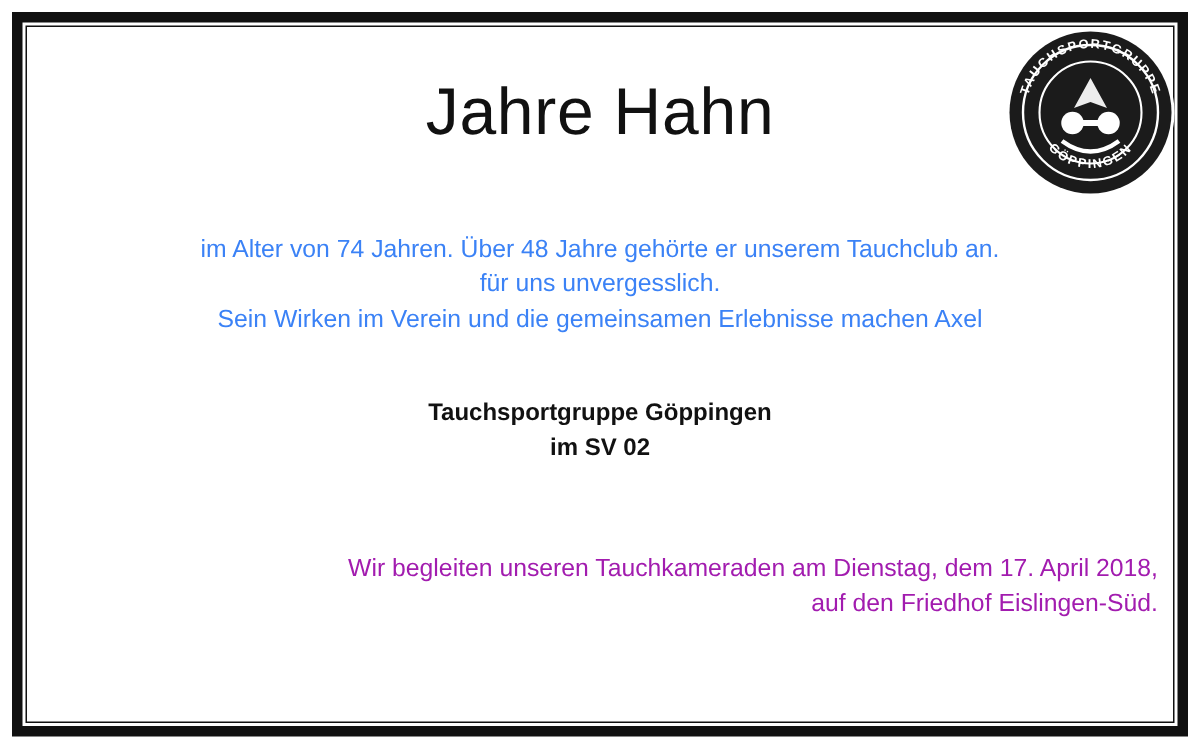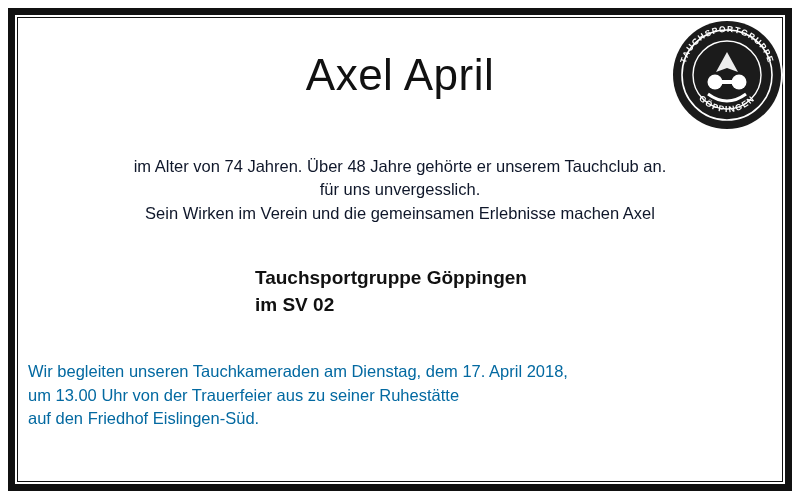--- a/index.html
+++ b/index.html
@@ -67,48 +67,49 @@
     letter-spacing: 0.5px;
     margin-top: 24px;
     color: #111111;
   }
 
   .body-text {
     text-align: center;
     font-size: 16.5px;
     line-height: 1.42;
     margin-top: 55px;
-    color: #0f172a;
+    color: #3b82f6;
   }
   .body-text div {
     white-space: nowrap;
   }
 
   .orgs {
     display: flex;
     justify-content: center;
     align-items: flex-start;
     margin-top: 40px;
     gap: 60px;
   }
   .org {
-    font-size: 19px;
+    text-align: center;
+    font-size: 16px;
     font-weight: bold;
     line-height: 1.4;
     color: #111111;
   }
   .org-left { width: 290px; }
   .org-right { width: 300px; }
 
   .closing {
-    text-align: left;
+    text-align: right;
     font-size: 16.5px;
     line-height: 1.42;
-    margin-top: 42px;
-    color: #0369a1;
+    margin-top: 58px;
+    color: #a21caf;
   }
   .closing div {
     white-space: nowrap;
   }
 
   
   .emblem {
     position: absolute;
     right: 14px;
     top: 16px;
@@ -150,35 +151,34 @@
       <circle cx="47" cy="66" r="7.5" fill="#ffffff"></circle>
       <circle cx="71" cy="66" r="7.5" fill="#ffffff"></circle>
       <rect x="53" y="64" width="12" height="4" fill="#ffffff"></rect>
       <path d="M40 78 Q59 92 78 78" fill="none" stroke="#ffffff" stroke-width="3"></path>
     </svg>
   </div>
 
   <div class="content">
 
 
-    <div class="name">Axel April</div>
+    <div class="name">Jahre Hahn</div>
 
     <div class="body-text">
       <div>im Alter von 74 Jahren. Über 48 Jahre gehörte er unserem Tauchclub an.</div>
       <div>für uns unvergesslich.</div>
       <div>Sein Wirken im Verein und die gemeinsamen Erlebnisse machen Axel</div>
     </div>
 
     <div class="orgs">
       <div class="org org-left">
         <div>Tauchsportgruppe Göppingen</div>
         <div>im SV 02</div>
       </div>
     </div>
 
     <div class="closing">
       <div>Wir begleiten unseren Tauchkameraden am Dienstag, dem 17. April 2018,</div>
-      <div>um 13.00 Uhr von der Trauerfeier aus zu seiner Ruhestätte</div>
       <div>auf den Friedhof Eislingen-Süd.</div>
     </div>
 
   </div>
 </div>
 
 </body></html>

